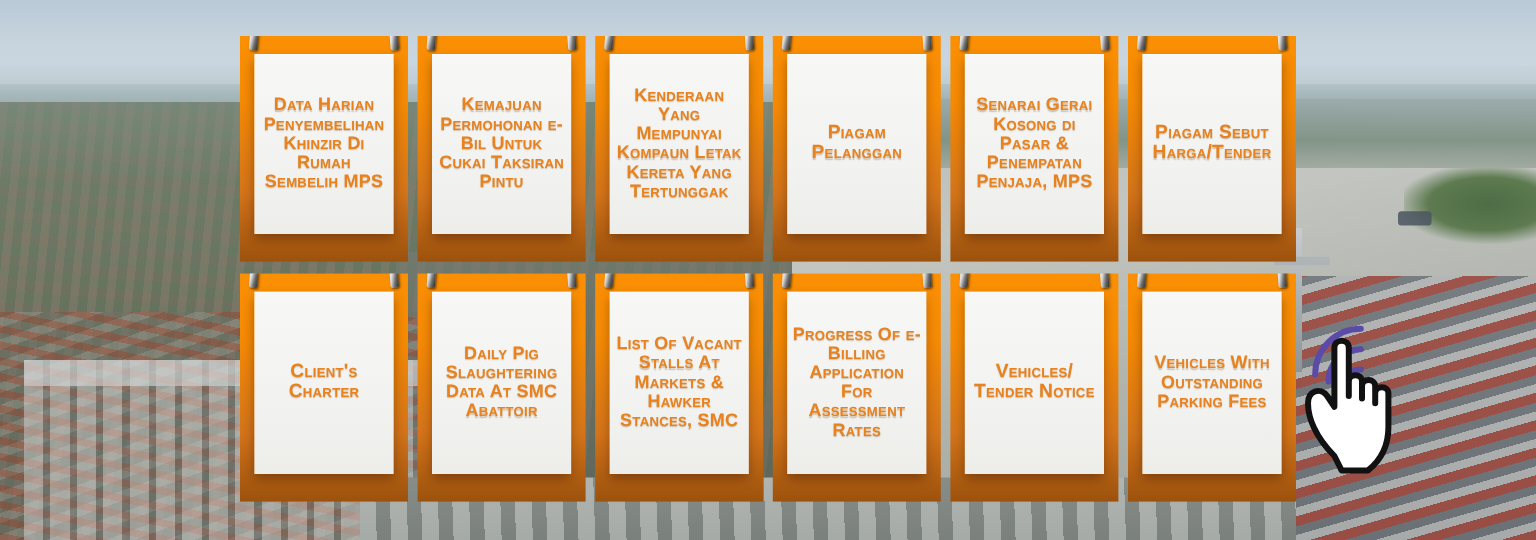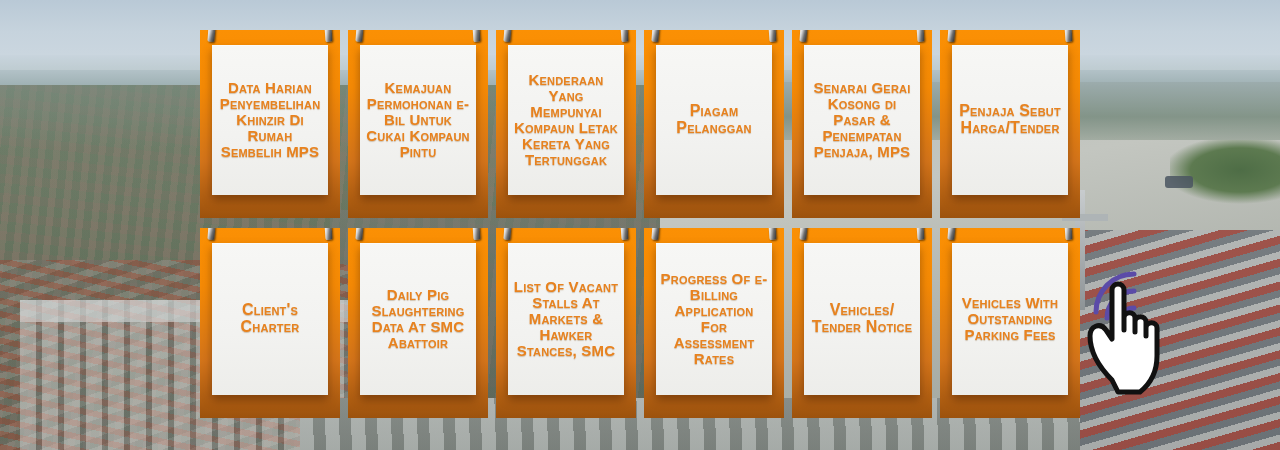--- a/index.html
+++ b/index.html
@@ -169,21 +169,21 @@
       <span class="clip left"></span>
       <span class="clip right"></span>
       <div class="paper">
         <div class="card-title sm">Data Harian Penyembelihan Khinzir Di Rumah Sembelih MPS</div>
       </div>
     </div>
     <div class="card">
       <span class="clip left"></span>
       <span class="clip right"></span>
       <div class="paper">
-        <div class="card-title sm">Kemajuan Permohonan e-Bil Untuk Cukai Kompaun Pintu</div>
+        <div class="card-title sm">Kemajuan Permohonan e-Bil Untuk Cukai Taksiran Pintu</div>
       </div>
     </div>
     <div class="card">
       <span class="clip left"></span>
       <span class="clip right"></span>
       <div class="paper">
         <div class="card-title sm">Kenderaan Yang Mempunyai Kompaun Letak Kereta Yang Tertunggak</div>
       </div>
     </div>
     <div class="card">
@@ -197,21 +197,21 @@
       <span class="clip left"></span>
       <span class="clip right"></span>
       <div class="paper">
         <div class="card-title sm">Senarai Gerai Kosong di Pasar &amp; Penempatan Penjaja, MPS</div>
       </div>
     </div>
     <div class="card">
       <span class="clip left"></span>
       <span class="clip right"></span>
       <div class="paper">
-        <div class="card-title">Penjaja Sebut Harga/Tender</div>
+        <div class="card-title">Piagam Sebut Harga/Tender</div>
       </div>
     </div>
     <div class="card row2">
       <span class="clip left"></span>
       <span class="clip right"></span>
       <div class="paper">
         <div class="card-title">Client's Charter</div>
       </div>
     </div>
     <div class="card row2">

